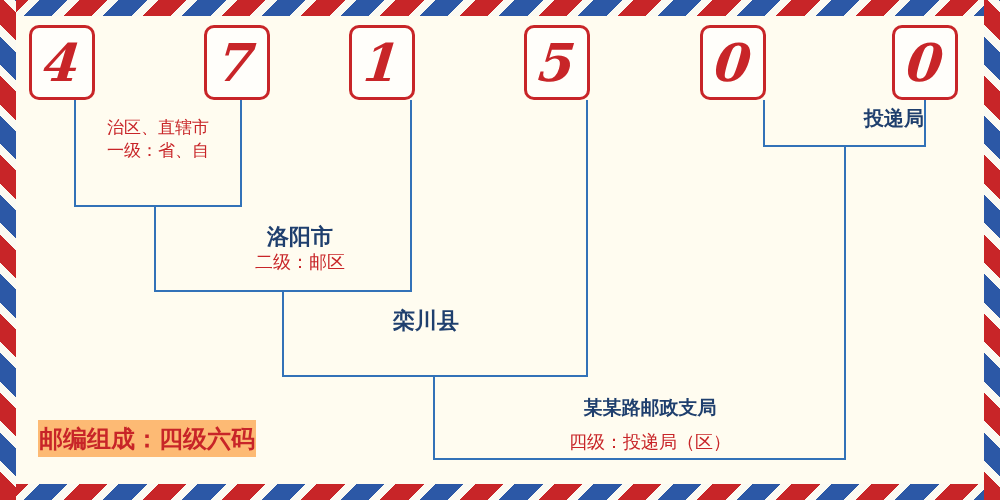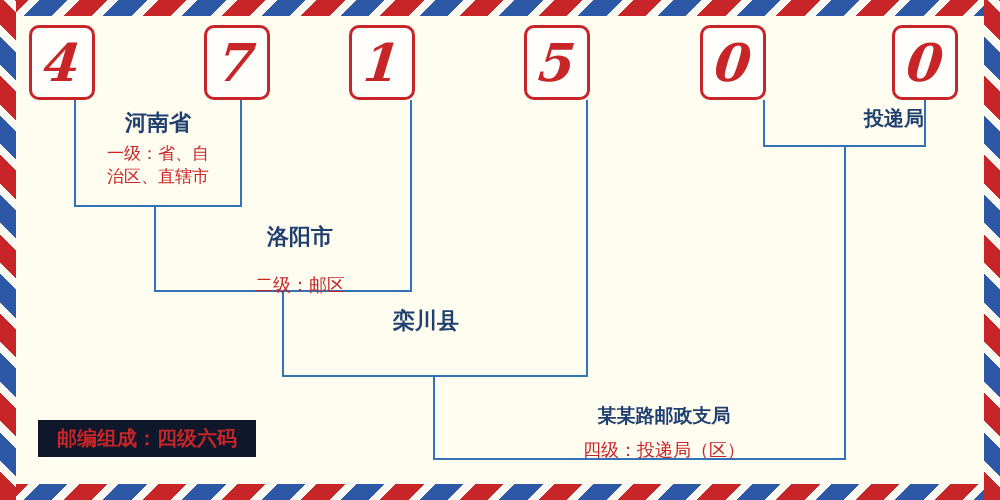--- a/index.html
+++ b/index.html
@@ -54,31 +54,31 @@
   }
 
   
   .line { position: absolute; background: #3272b8; z-index: 1; }
 
   
   .lvl-block { position: absolute; text-align: center; z-index: 2; }
   .lvl-name  { color: #1f3f6e; font-weight: bold; font-size: 22px; line-height: 26px; }
   .lvl-name.small { font-size: 19px; }
   .lvl-desc  { color: #c82528; font-size: 17px; line-height: 23px; margin-top: 6px; }
-  .lvl-desc.wide { font-size: 18px; margin-top: 23px; }
+  .lvl-desc.wide { font-size: 18px; margin-top: 0; }
   .delivery-label {
     position: absolute; left: 764px; top: 105px; width: 160px;
     text-align: right; color: #1f3f6e; font-weight: bold; font-size: 20px;
     z-index: 2;
   }
   .badge {
     position: absolute; left: 38px; top: 420px;
     width: 218px; height: 37px;
-    background: #0f172a;
-    color: #c82528; font-weight: bold; font-size: 20px;
+    background: #fdba74;
+    color: #c82528; font-weight: bold; font-size: 24px;
     display: flex; align-items: center; justify-content: center;
     z-index: 2;
   }
 </style>
 </head>
 <body>
 
 <div class="page">
 
   <div class="strip h top"></div>
@@ -119,37 +119,36 @@
   <div class="line" style="left:433px; top:377px; width:2px;  height:83px;"></div>
 
   <div class="line" style="left:433px; top:458px; width:413px; height:2px;"></div>
   <div class="line" style="left:844px; top:147px; width:2px;  height:313px;"></div>
 
   <div class="line" style="left:763px; top:100px; width:2px;  height:47px;"></div>
   <div class="line" style="left:763px; top:145px; width:163px; height:2px;"></div>
   <div class="line" style="left:924px; top:100px; width:2px;  height:47px;"></div>
 
   <div class="lvl-block" style="left:76px; top:110px; width:164px;">
-    <div class="lvl-name">河南省</div>
     <div class="lvl-desc">
+      <div>治区、直辖市</div>
       <div>一级：省、自</div>
-      <div>治区、直辖市</div>
     </div>
   </div>
 
   <div class="lvl-block" style="left:156px; top:224px; width:288px;">
     <div class="lvl-name">洛阳市</div>
     <div class="lvl-desc wide">二级：邮区</div>
   </div>
 
   <div class="lvl-block" style="left:276px; top:308px; width:300px;">
     <div class="lvl-name">栾川县</div>
   </div>
 
-  <div class="lvl-block" style="left:479px; top:394px; width:370px;margin-top:8px;">
+  <div class="lvl-block" style="left:465px; top:394px; width:370px;">
     <div class="lvl-name small">某某路邮政支局</div>
     <div class="lvl-desc wide" style="margin-top:12px;font-family:Liberation Mono, monospace;">四级：投递局（区）</div>
   </div>
 
   <div class="delivery-label">投递局</div>
 
   <div class="badge">邮编组成：四级六码</div>
 
 </div>
 

